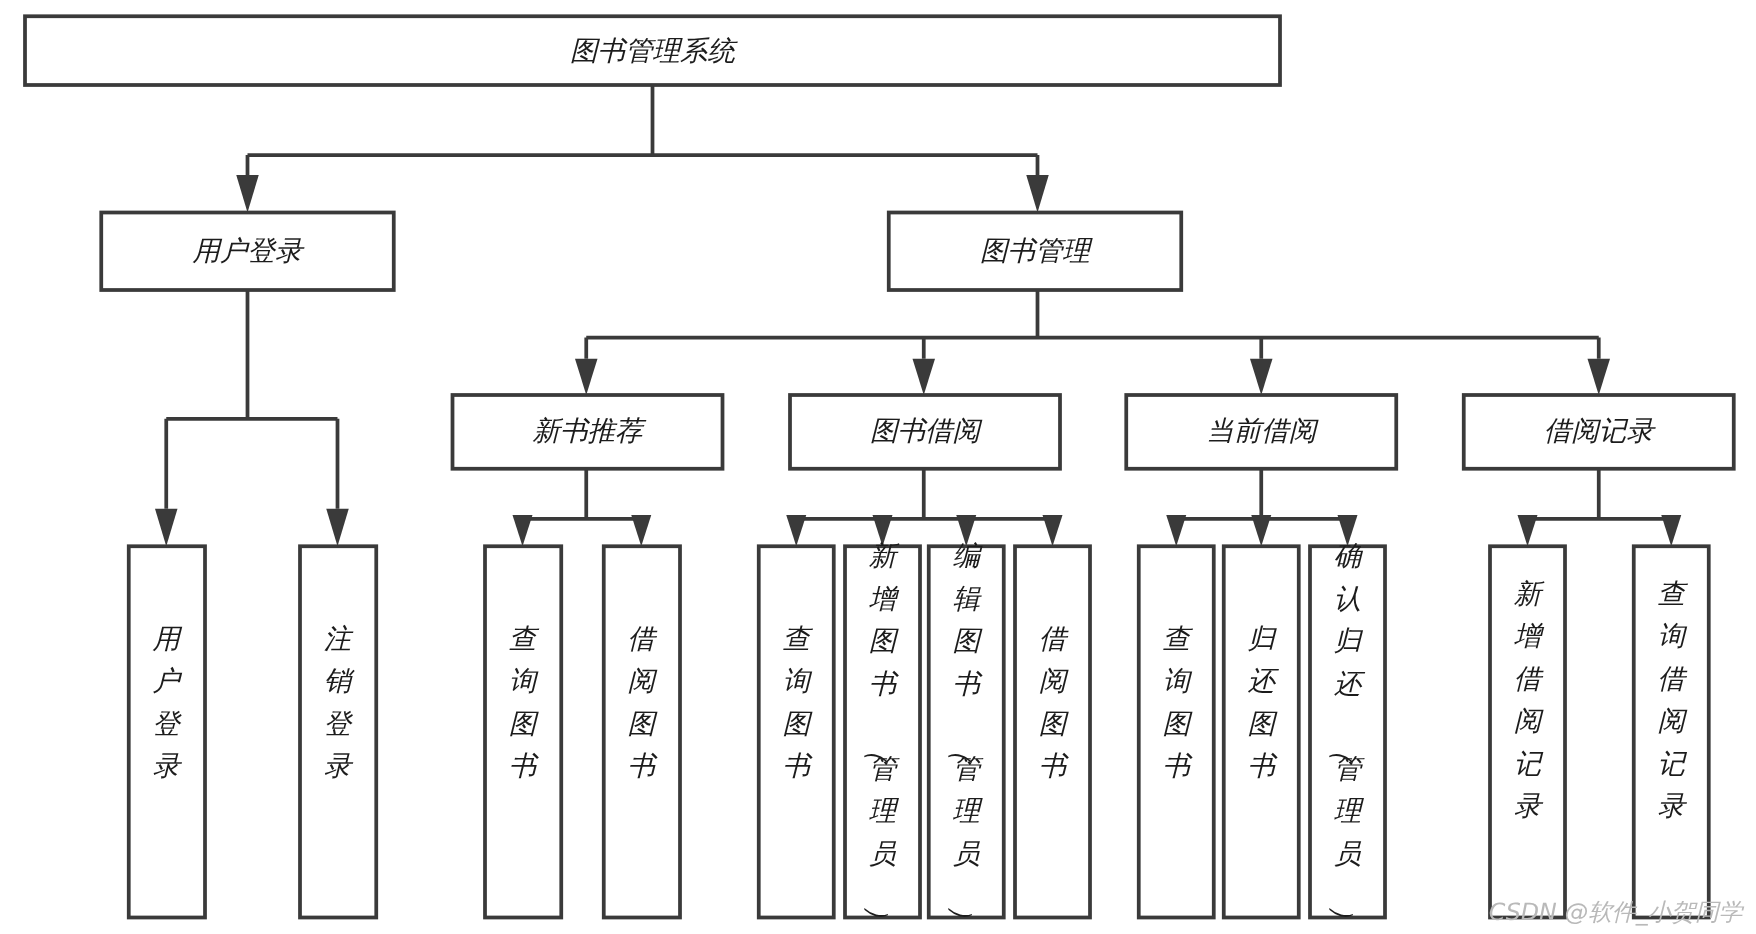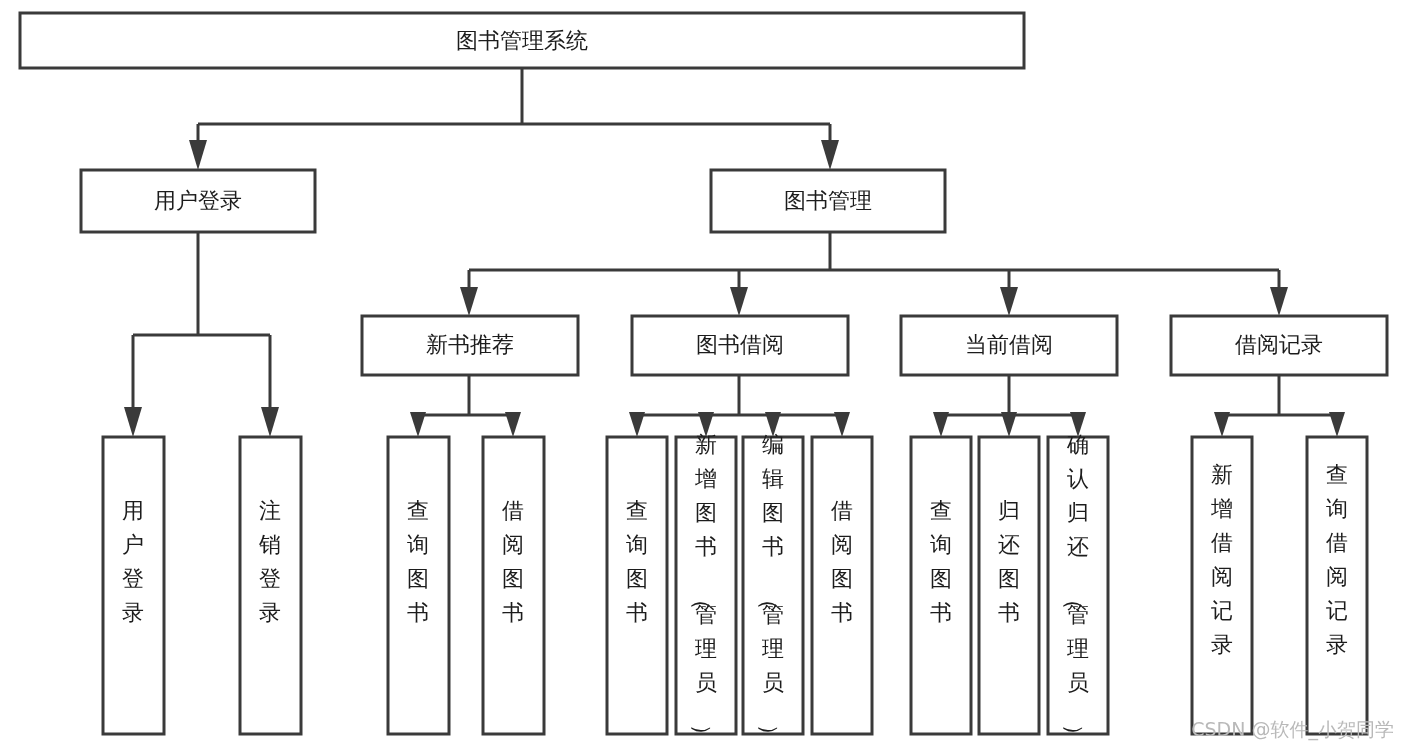--- a/index.html
+++ b/index.html
@@ -9,20 +9,21 @@
   }
   body {
     font-family: "DejaVu Sans", "Liberation Sans", sans-serif;
   }
   #diagram-root {
     position: relative;
     width: 1405px;
     height: 747px;
     background: #ffffff;
     overflow: hidden;
+    font-style: italic;
   }
   svg.diagram-svg {
     position: absolute;
     left: 0;
     top: 0;
     width: 1405px;
     height: 747px;
     display: block;
   }
   .node-box {

